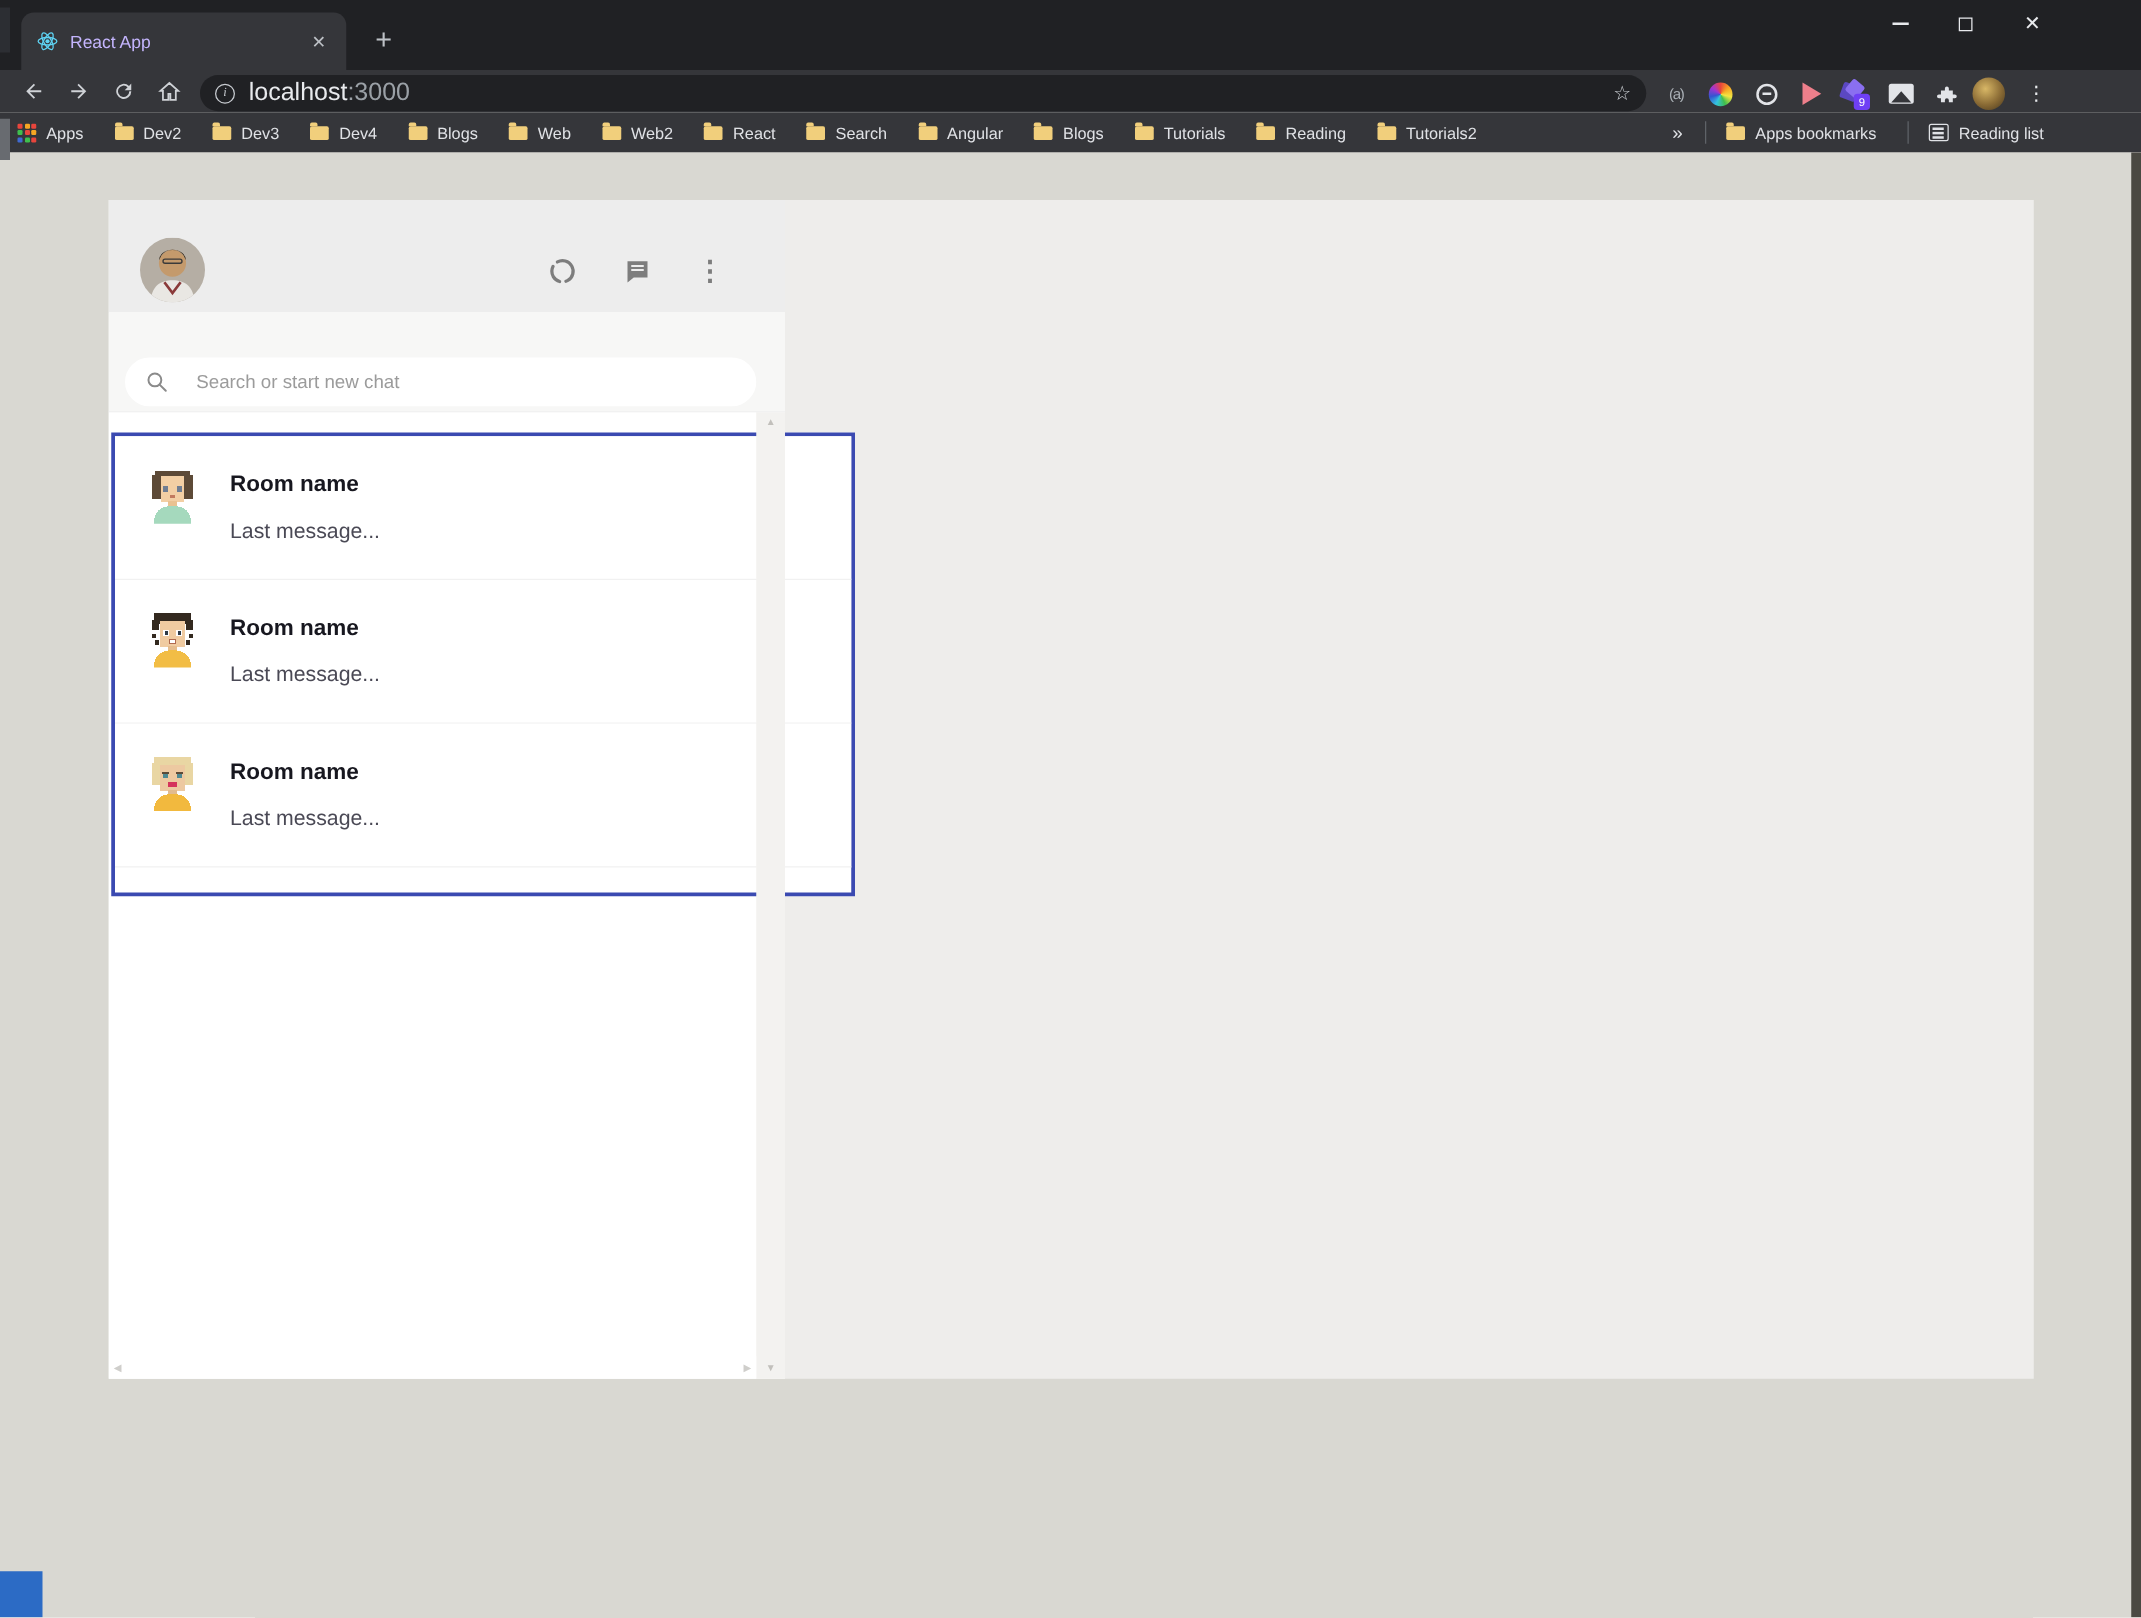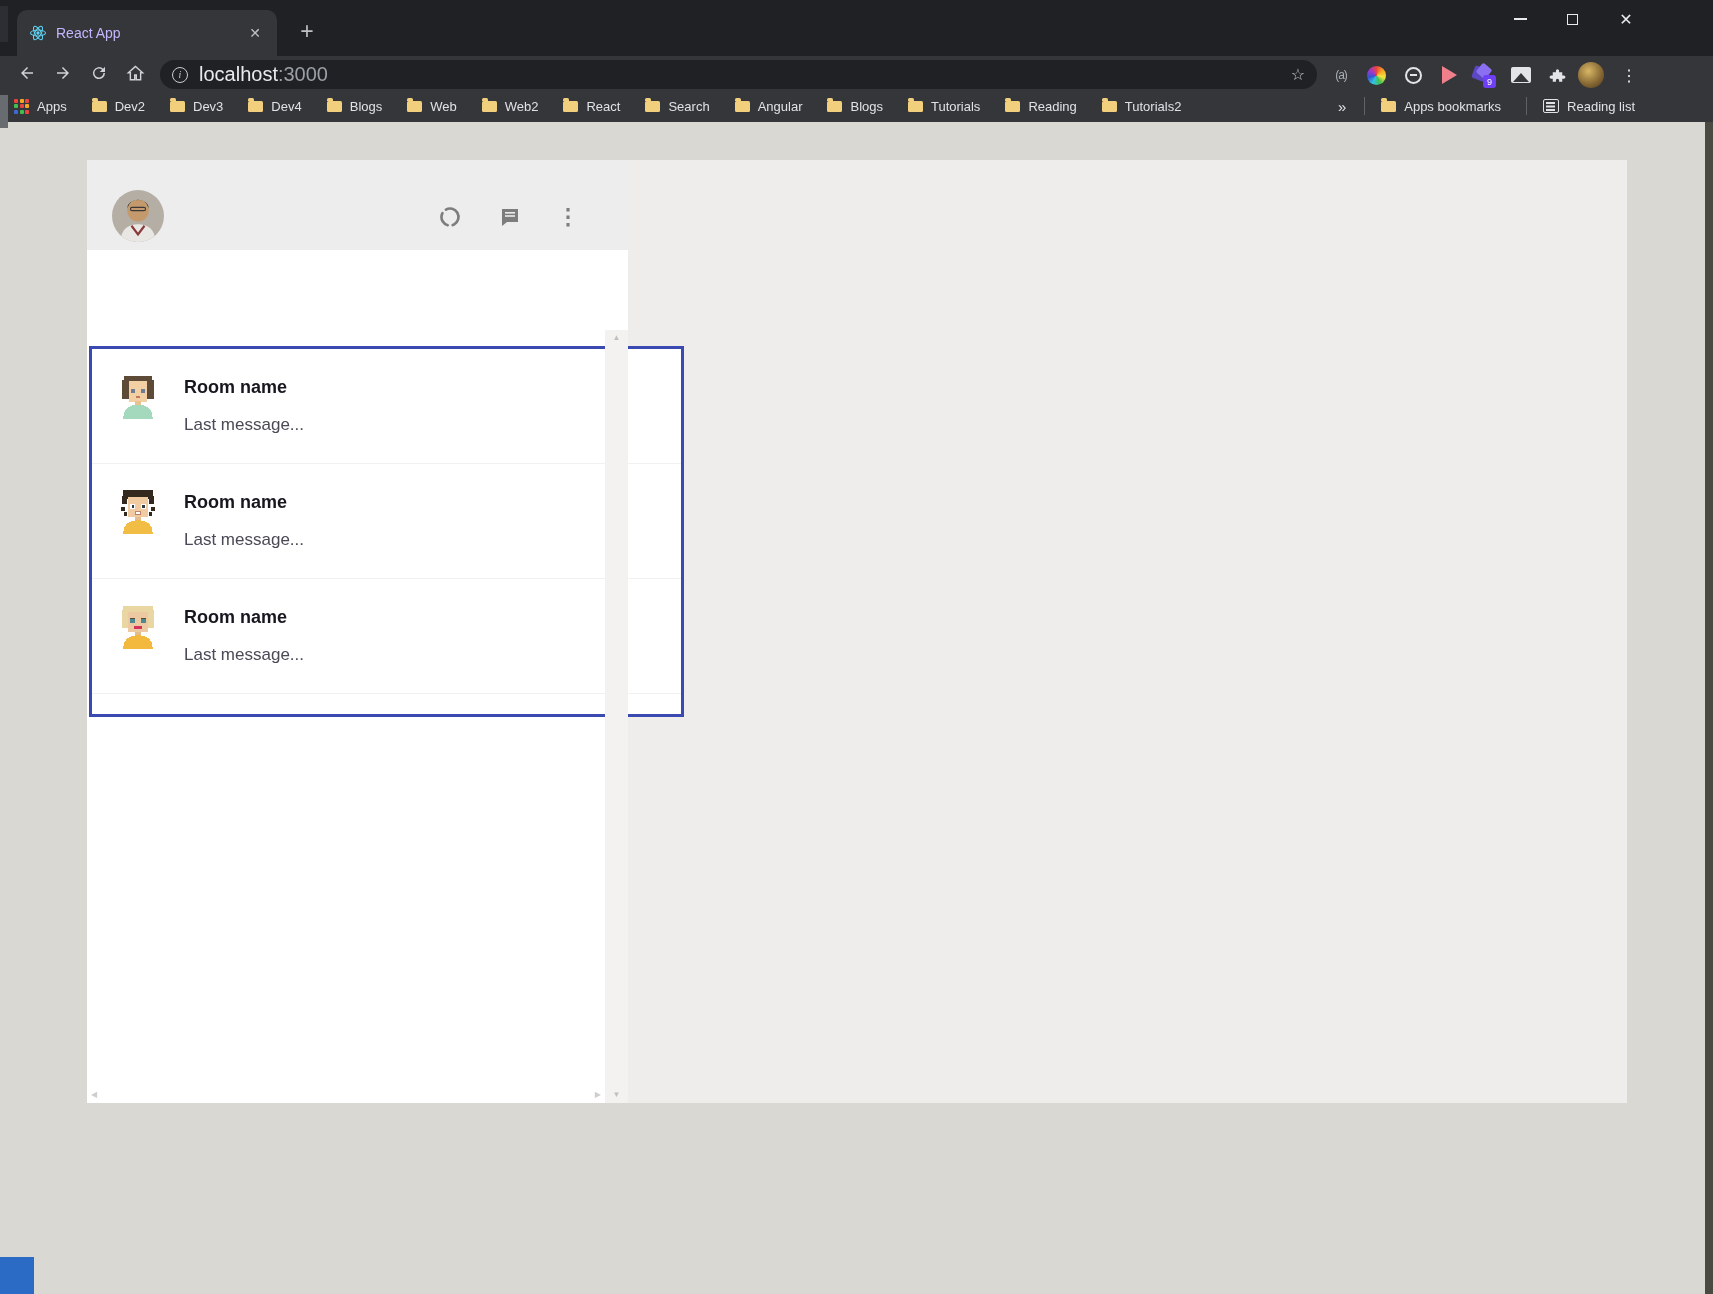--- a/index.html
+++ b/index.html
@@ -301,20 +301,29 @@
           <div class="hicon h-chat">
             <svg width="24" height="24" viewBox="0 0 24 24">
               <path d="M4 4h16v13H9l-5 4z" fill="#7d7d7d"></path>
               <rect x="7" y="7" width="10" height="1.6" fill="#ededed"></rect>
               <rect x="7" y="10.2" width="10" height="1.6" fill="#ededed"></rect>
             </svg>
           </div>
           <div class="hicon h-more">⋮</div>
         </div>
 
+        <div class="search-section">
+          <div class="search-pill">
+            <svg width="19" height="19" viewBox="0 0 24 24">
+              <circle cx="10" cy="10" r="6.5" fill="none" stroke="#8b8b8b" stroke-width="2"></circle>
+              <line x1="15" y1="15" x2="21" y2="21" stroke="#8b8b8b" stroke-width="2" stroke-linecap="round"></line>
+            </svg>
+            <input class="search-input" type="text" placeholder="Search or start new chat" style="">
+          </div>
+        </div>
 
         <div class="rooms-area">
           <div class="rooms-box">
 
             <div class="room-row">
               <svg class="room-avatar" viewBox="0 0 20 20" shape-rendering="crispEdges">
                 <rect x="4" y="1.5" width="12" height="4" fill="#5d4a37"></rect>
                 <rect x="3" y="3" width="3.2" height="8.5" fill="#5d4a37"></rect>
                 <rect x="13.8" y="3" width="3.2" height="8.5" fill="#5d4a37"></rect>
                 <rect x="6" y="3.5" width="8" height="9" fill="#f3cfa4"></rect>

